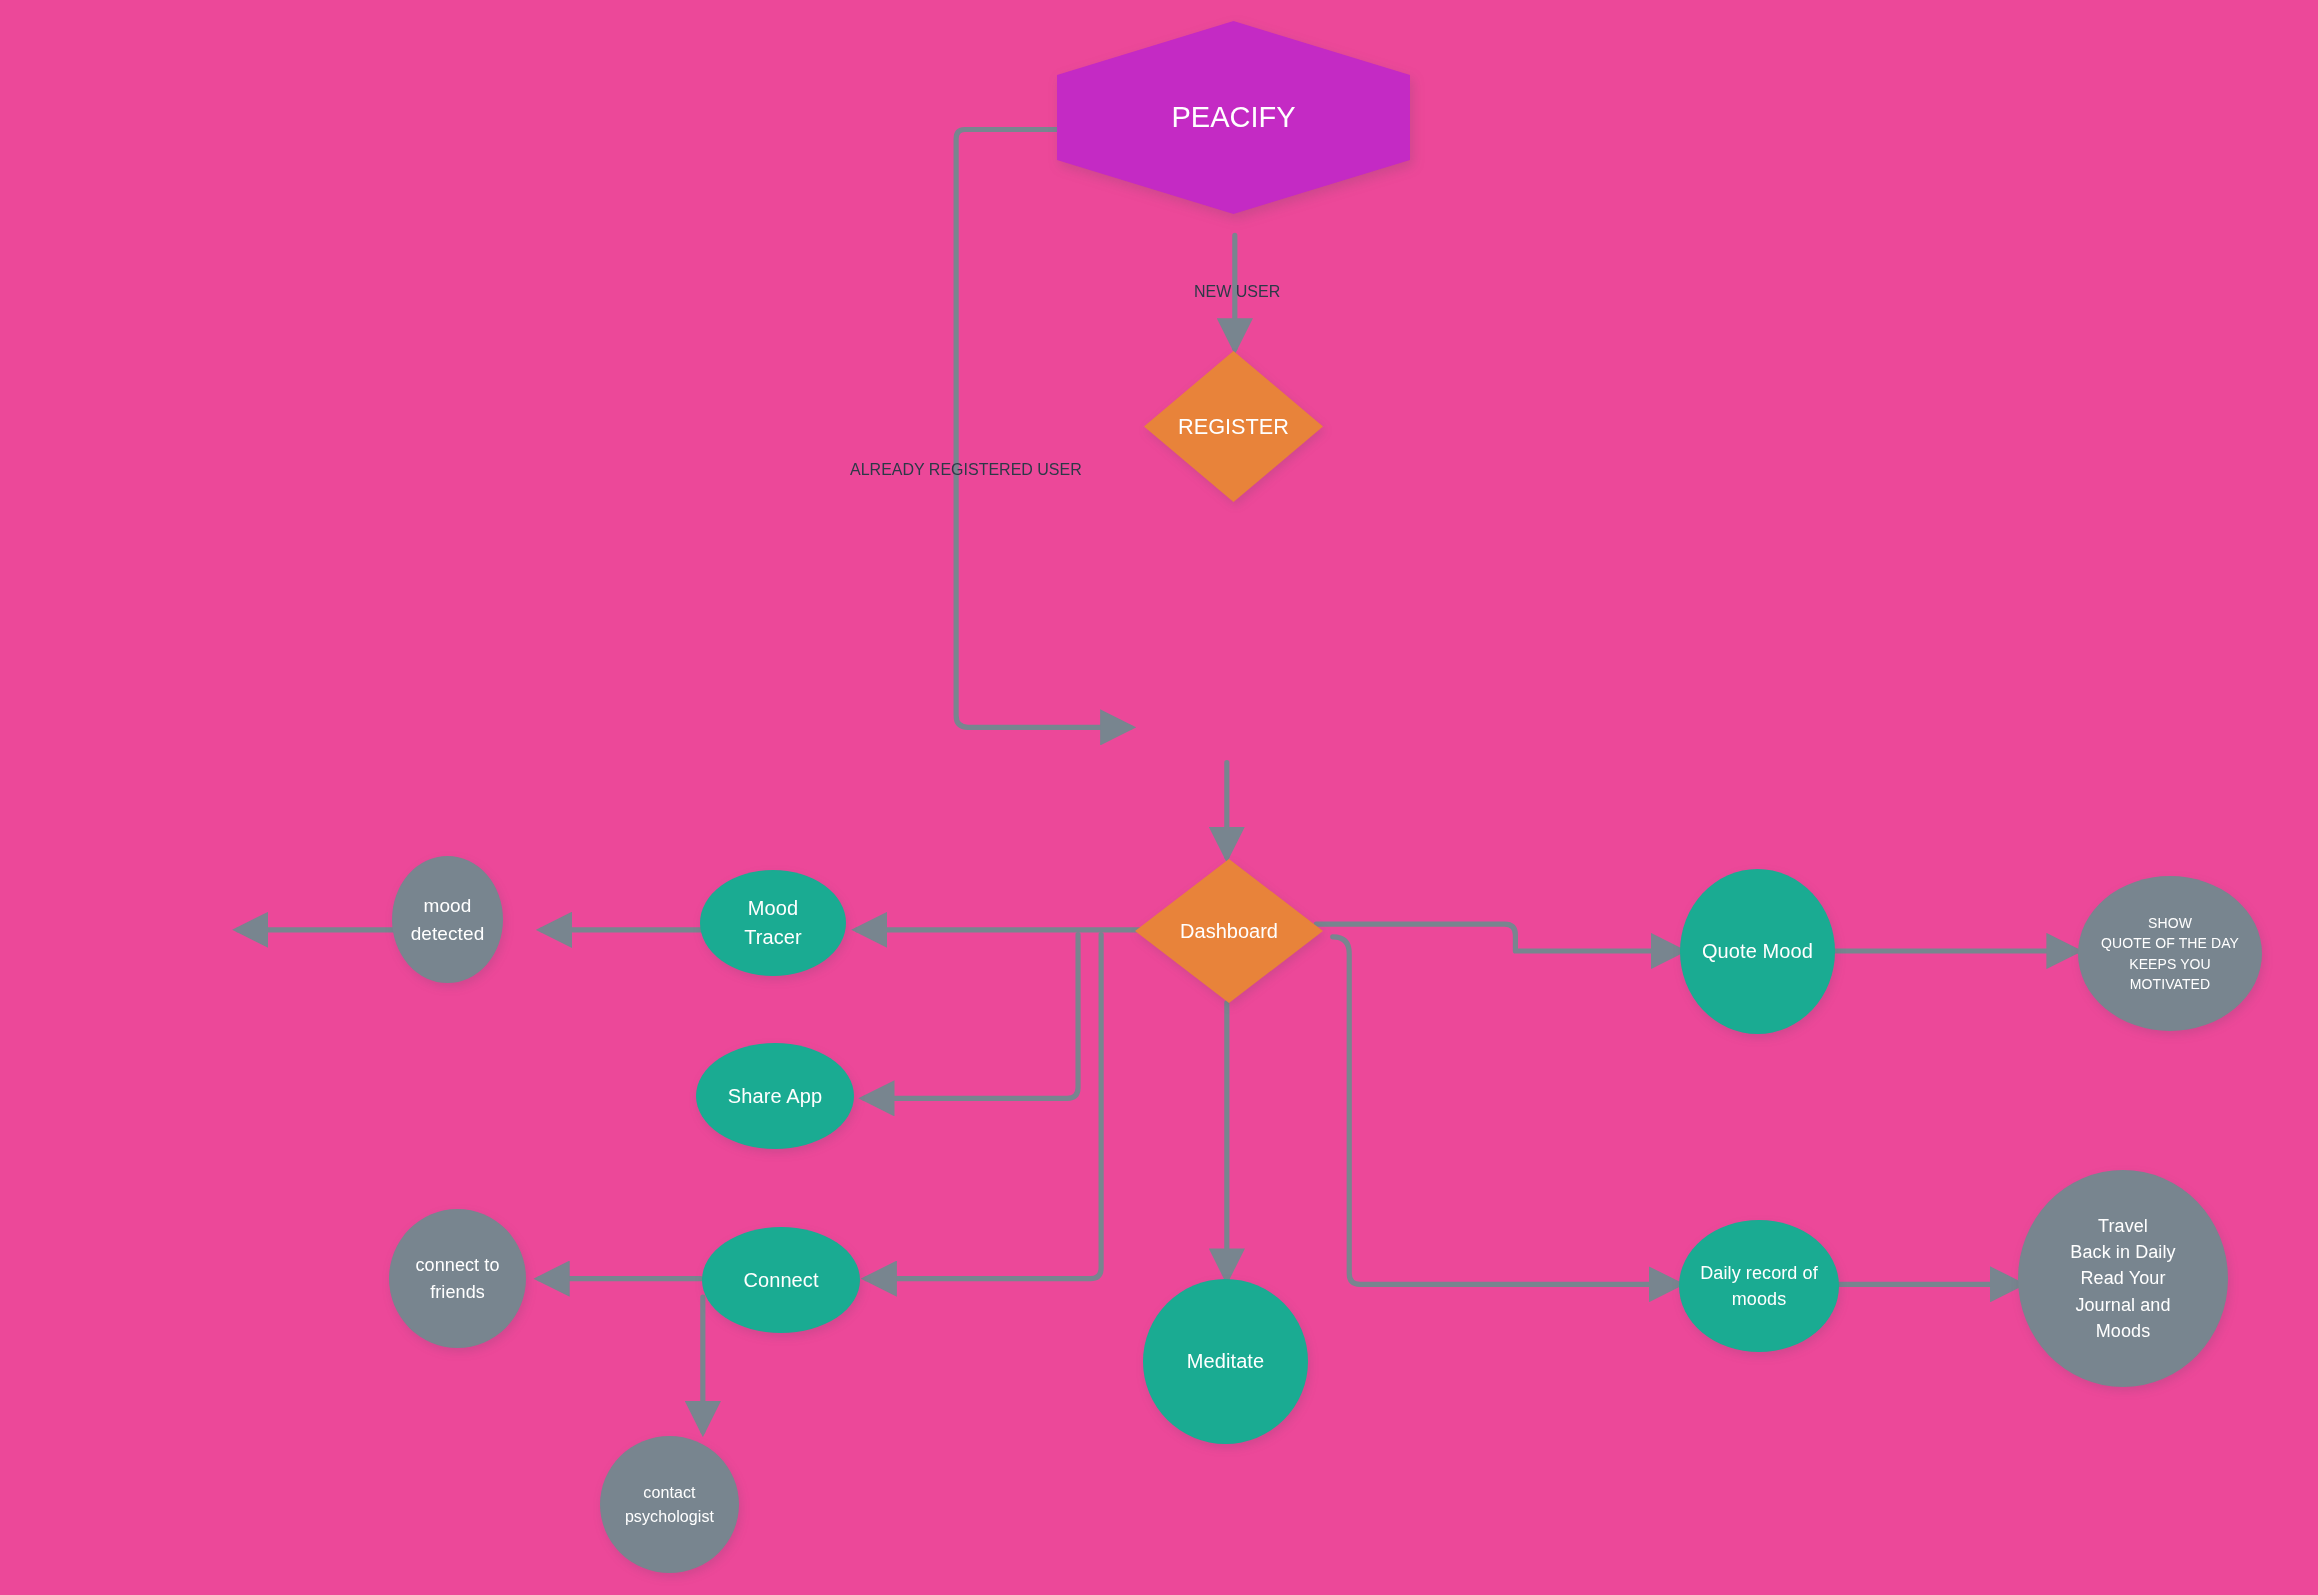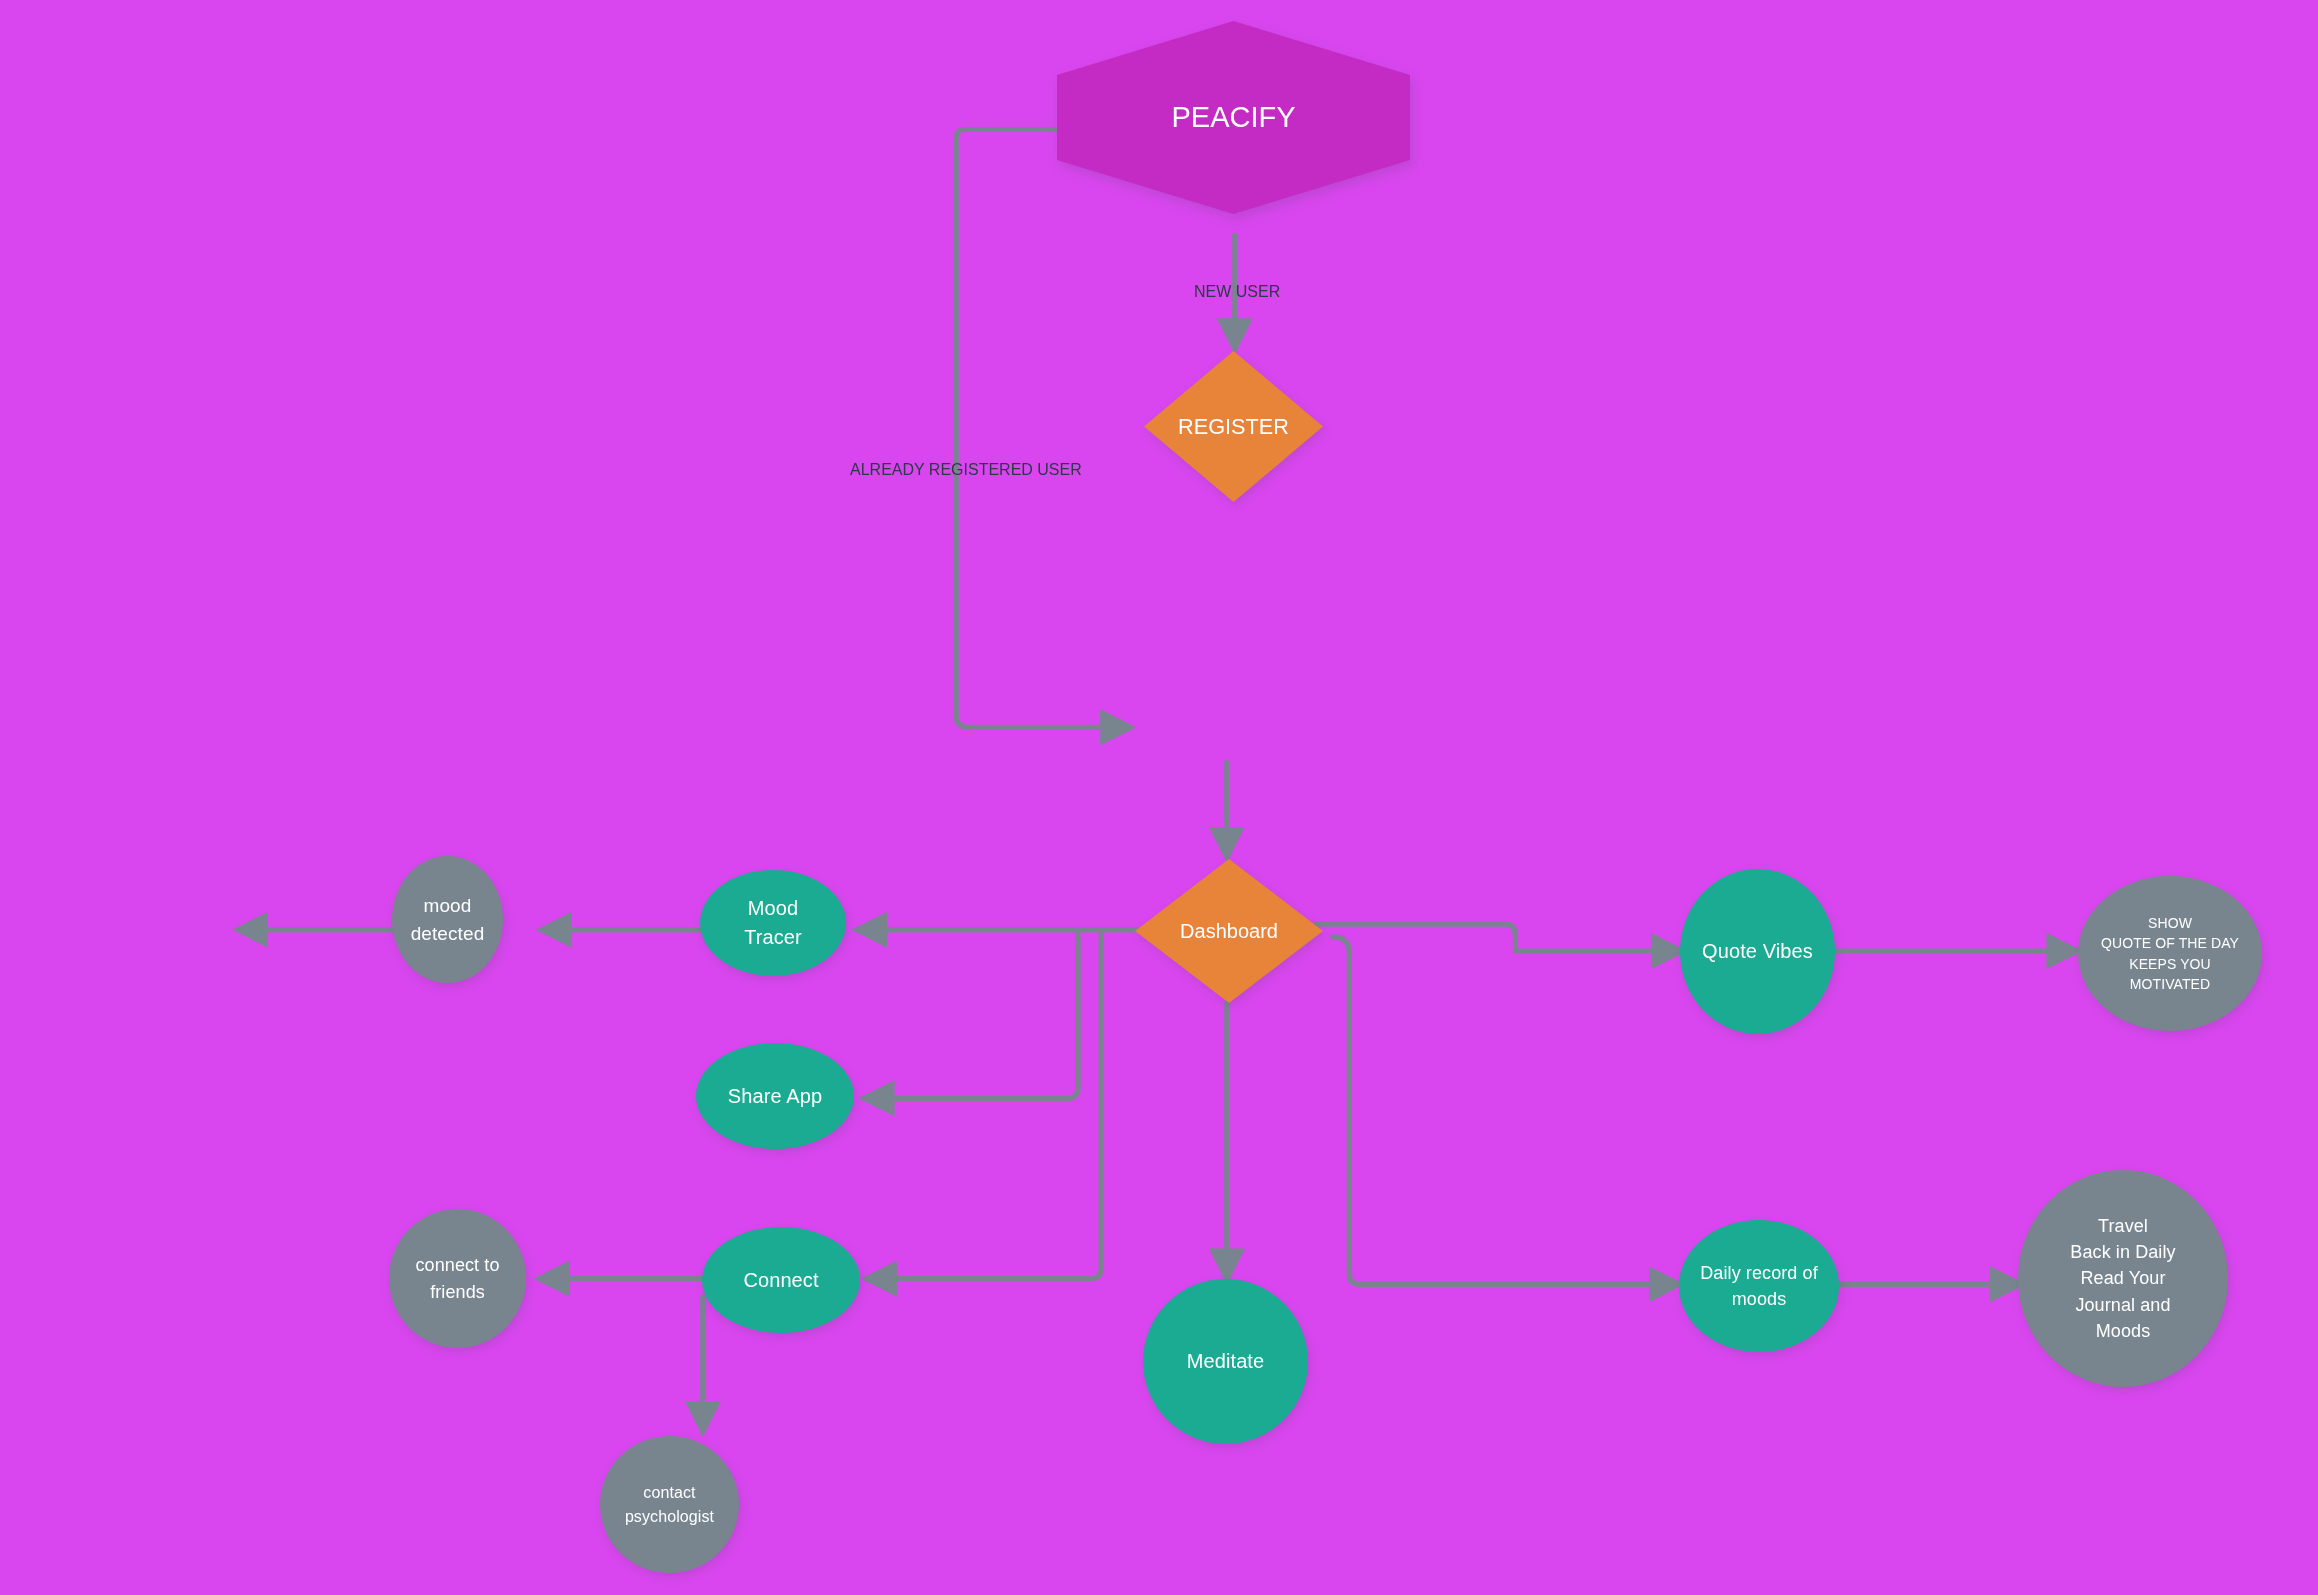--- a/index.html
+++ b/index.html
@@ -8,21 +8,21 @@
     padding: 0;
     background: #eef2f5;
   }
   body {
     font-family: "Liberation Sans", sans-serif;
   }
   #canvas {
     position: relative;
     width: 2319px;
     height: 1595px;
-    background: #d946ef;
+    background: #ec4899;
     overflow: hidden;
   }
   #edges {
     position: absolute;
     left: 0;
     top: 0;
     width: 2319px;
     height: 1595px;
     pointer-events: none;
   }
@@ -174,21 +174,21 @@
   <div class="node ellipse teal" style="left:702px; top:1227px; width:158px; height:106px; font-size:20px;">Connect</div>
 
   <div class="node ellipse gray" style="left:389px; top:1209px; width:137px; height:139px; font-size:18px;">connect to
 friends</div>
 
   <div class="node ellipse gray" style="left:600px; top:1436px; width:139px; height:137px; font-size:16px;">contact
 psychologist</div>
 
   <div class="node ellipse teal" style="left:1143px; top:1279px; width:165px; height:165px; font-size:20px;">Meditate</div>
 
-  <div class="node ellipse teal" style="left:1680px; top:869px; width:155px; height:165px; font-size:20px;">Quote Vibes</div>
+  <div class="node ellipse teal" style="left:1680px; top:869px; width:155px; height:165px; font-size:20px;">Quote Mood</div>
 
   <div class="node ellipse gray" style="left:2078px; top:876px; width:184px; height:155px; font-size:14px;">SHOW
 QUOTE OF THE DAY
 KEEPS YOU
 MOTIVATED</div>
 
   <div class="node ellipse teal" style="left:1679px; top:1220px; width:160px; height:132px; font-size:18px;">Daily record of
 moods</div>
 
   <div class="node ellipse gray" style="left:2018px; top:1170px; width:210px; height:217px; font-size:18px;">Travel

